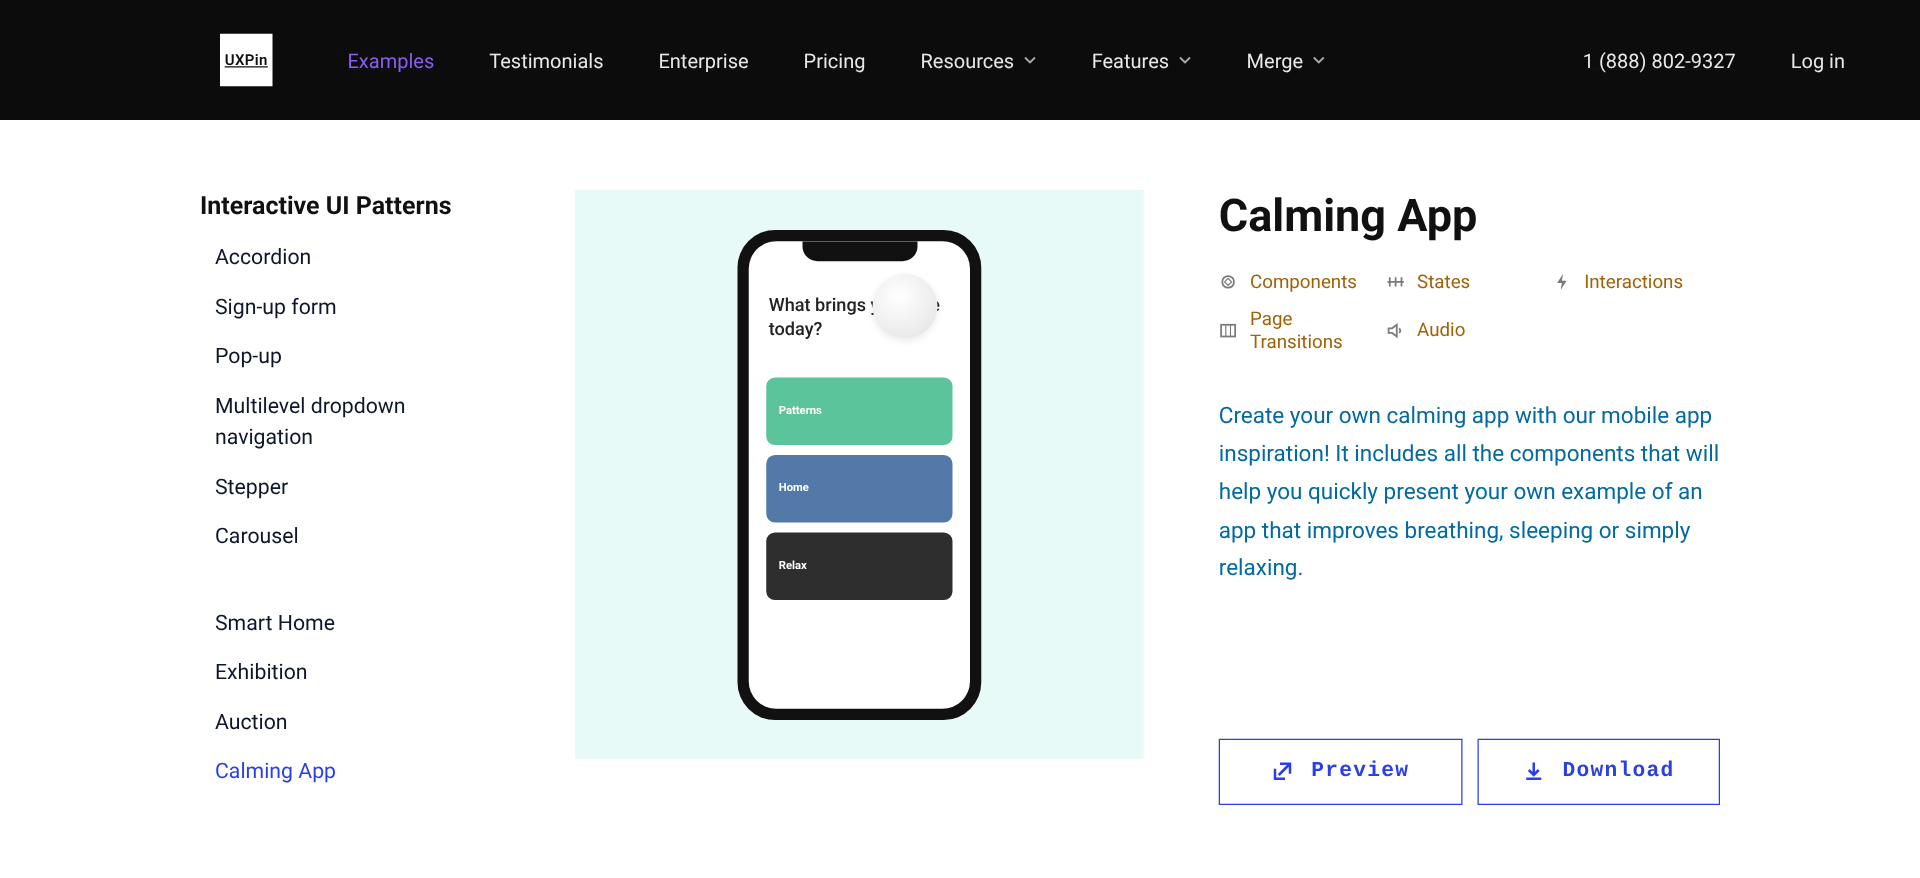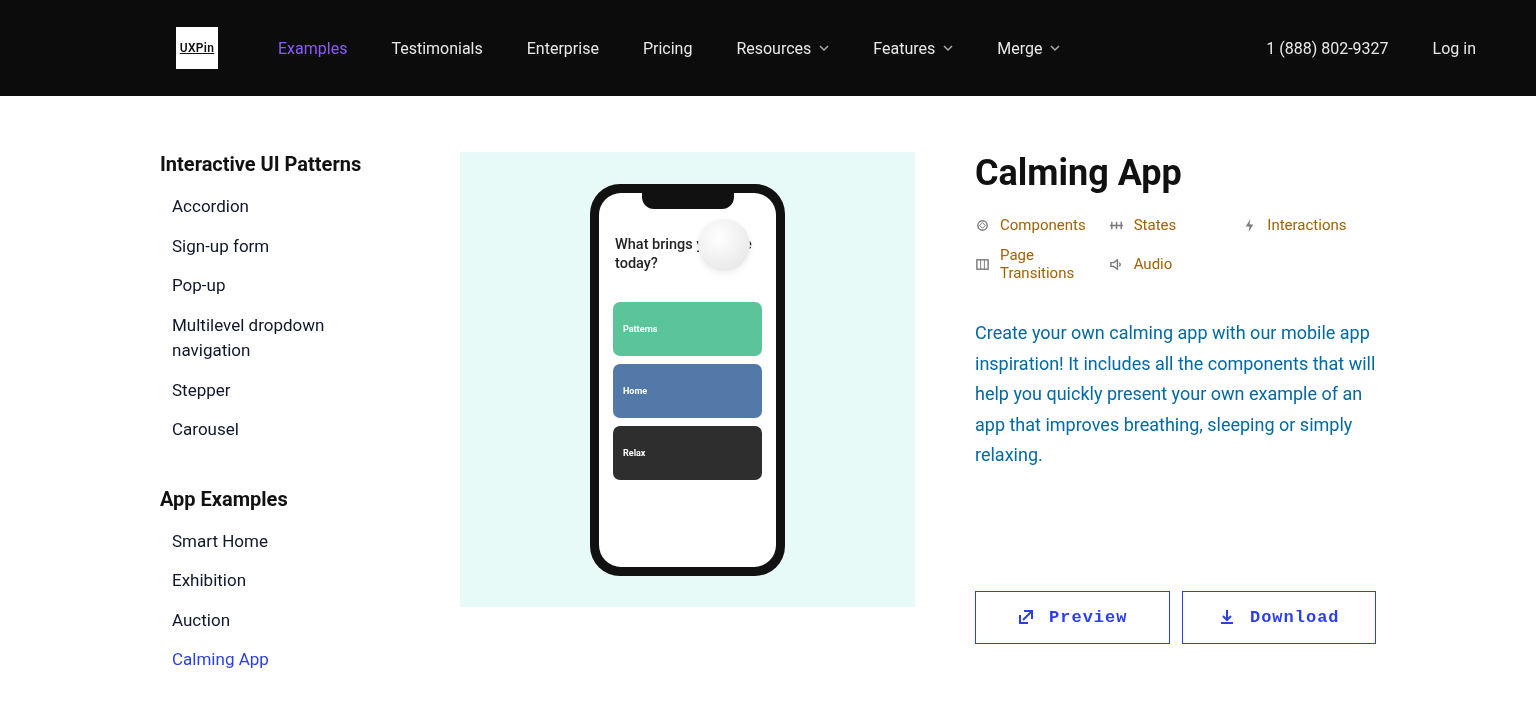--- a/index.html
+++ b/index.html
@@ -96,21 +96,20 @@
   <aside class="sidebar">
     <h2>Interactive UI Patterns</h2>
     <ul class="side-list">
       <li>Accordion</li>
       <li>Sign-up form</li>
       <li>Pop-up</li>
       <li>Multilevel dropdown navigation</li>
       <li>Stepper</li>
       <li>Carousel</li>
     </ul>
-    <h2>App Examples</h2>
     <ul class="side-list">
       <li>Smart Home</li>
       <li>Exhibition</li>
       <li>Auction</li>
       <li class="active">Calming App</li>
     </ul>
   </aside>
 
   <div class="preview-col">
     <div class="preview-box">

